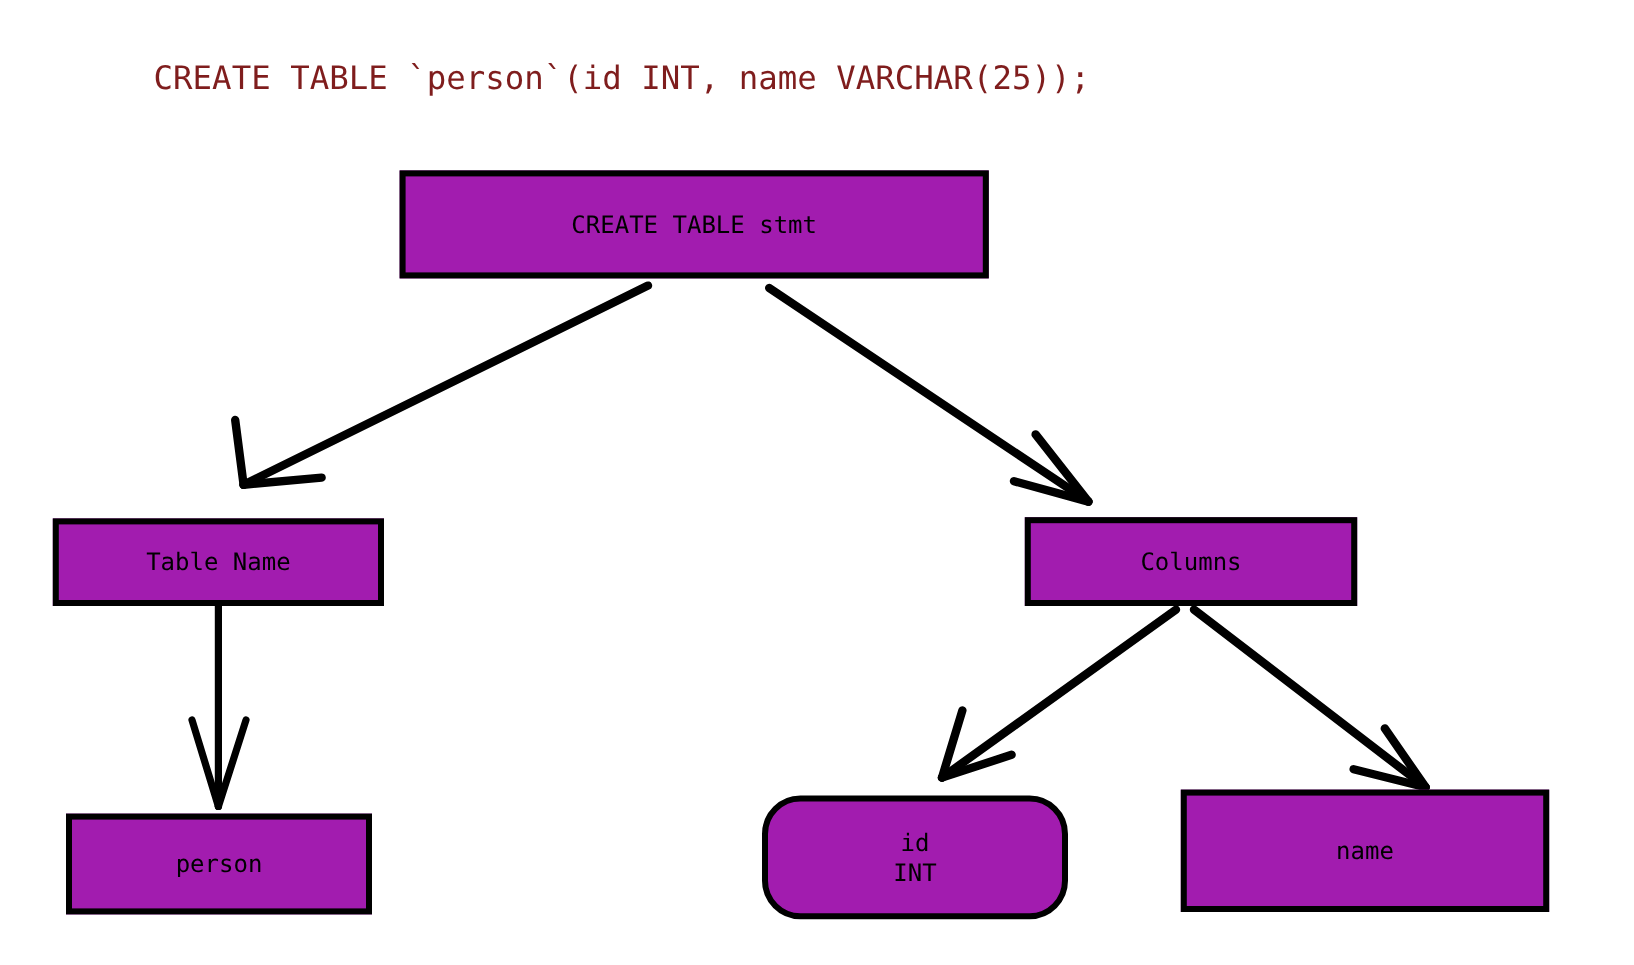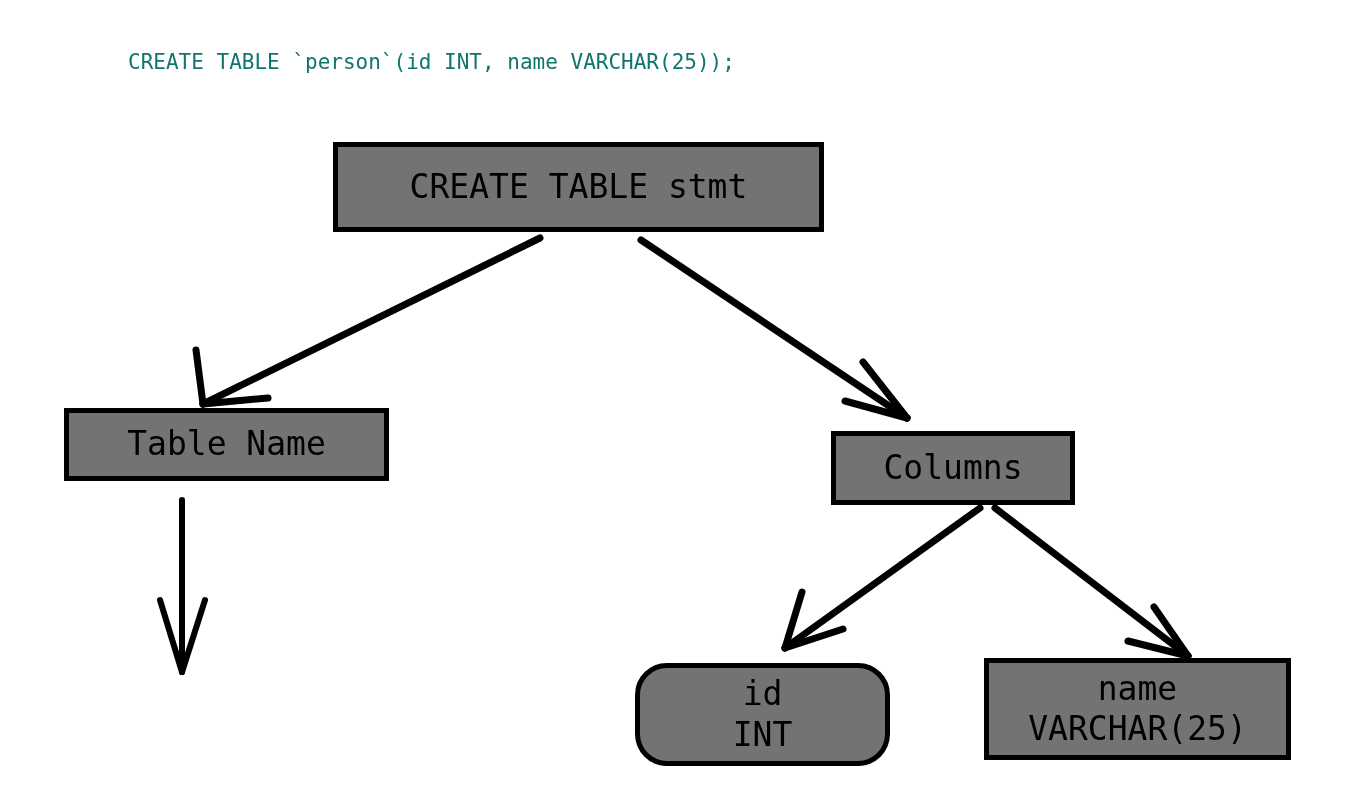--- a/index.html
+++ b/index.html
@@ -22,47 +22,47 @@
     top: 0;
     width: 1362px;
     height: 804px;
     pointer-events: none;
   }
   .sql-header {
     position: absolute;
     left: 128px;
     top: 50px;
     font-family: "DejaVu Sans Mono", "Liberation Mono", monospace;
-    font-size: 21px;
+    font-size: 27px;
     font-weight: 500;
     letter-spacing: 0px;
-    color: #0f766e;
+    color: #7f1d1d;
     white-space: pre;
   }
   .node {
     position: absolute;
     box-sizing: border-box;
     border: 5px solid #000000;
-    background: #737373;
+    background: #a21caf;
     display: flex;
     flex-direction: column;
     align-items: center;
     justify-content: center;
     font-family: "DejaVu Sans Mono", "Liberation Mono", monospace;
-    font-size: 33px;
+    font-size: 20px;
     font-weight: 500;
     color: #000000;
     line-height: 1.22;
     white-space: pre;
     text-align: center;
   }
   .node .line { display: block; }
   #node-root    { left: 333px; top: 142px; width: 491px; height: 90px; }
-  #node-tablename { left: 44px;  top: 408px; width: 325px; height: 73px; margin-left: 20px; }
-  #node-columns   { left: 831px; top: 431px; width: 244px; height: 74px; }
+  #node-tablename { left: 44px;  top: 432px; width: 276px; height: 73px; }
+  #node-columns   { left: 854px; top: 431px; width: 277px; height: 74px; }
   #node-person    { left: 55px;  top: 678px; width: 255px; height: 84px; }
   #node-idint     { left: 635px; top: 663px; width: 255px; height: 103px; border-radius: 32px; }
   #node-namevar   { left: 984px; top: 658px; width: 307px; height: 102px; }
 </style>
 </head>
 <body>
 
 <div id="canvas">
 
   <div class="sql-header">CREATE TABLE `person`(id INT, name VARCHAR(25));</div>
@@ -105,24 +105,26 @@
   </div>
 
   <div class="node" id="node-tablename">
     <span class="line">Table Name</span>
   </div>
 
   <div class="node" id="node-columns">
     <span class="line">Columns</span>
   </div>
 
+  <div class="node" id="node-person">
+    <span class="line">person</span>
+  </div>
 
   <div class="node" id="node-idint">
     <span class="line">id</span>
     <span class="line">INT</span>
   </div>
 
   <div class="node" id="node-namevar">
     <span class="line">name</span>
-    <span class="line">VARCHAR(25)</span>
   </div>
 
 </div>
 
 </body></html>

